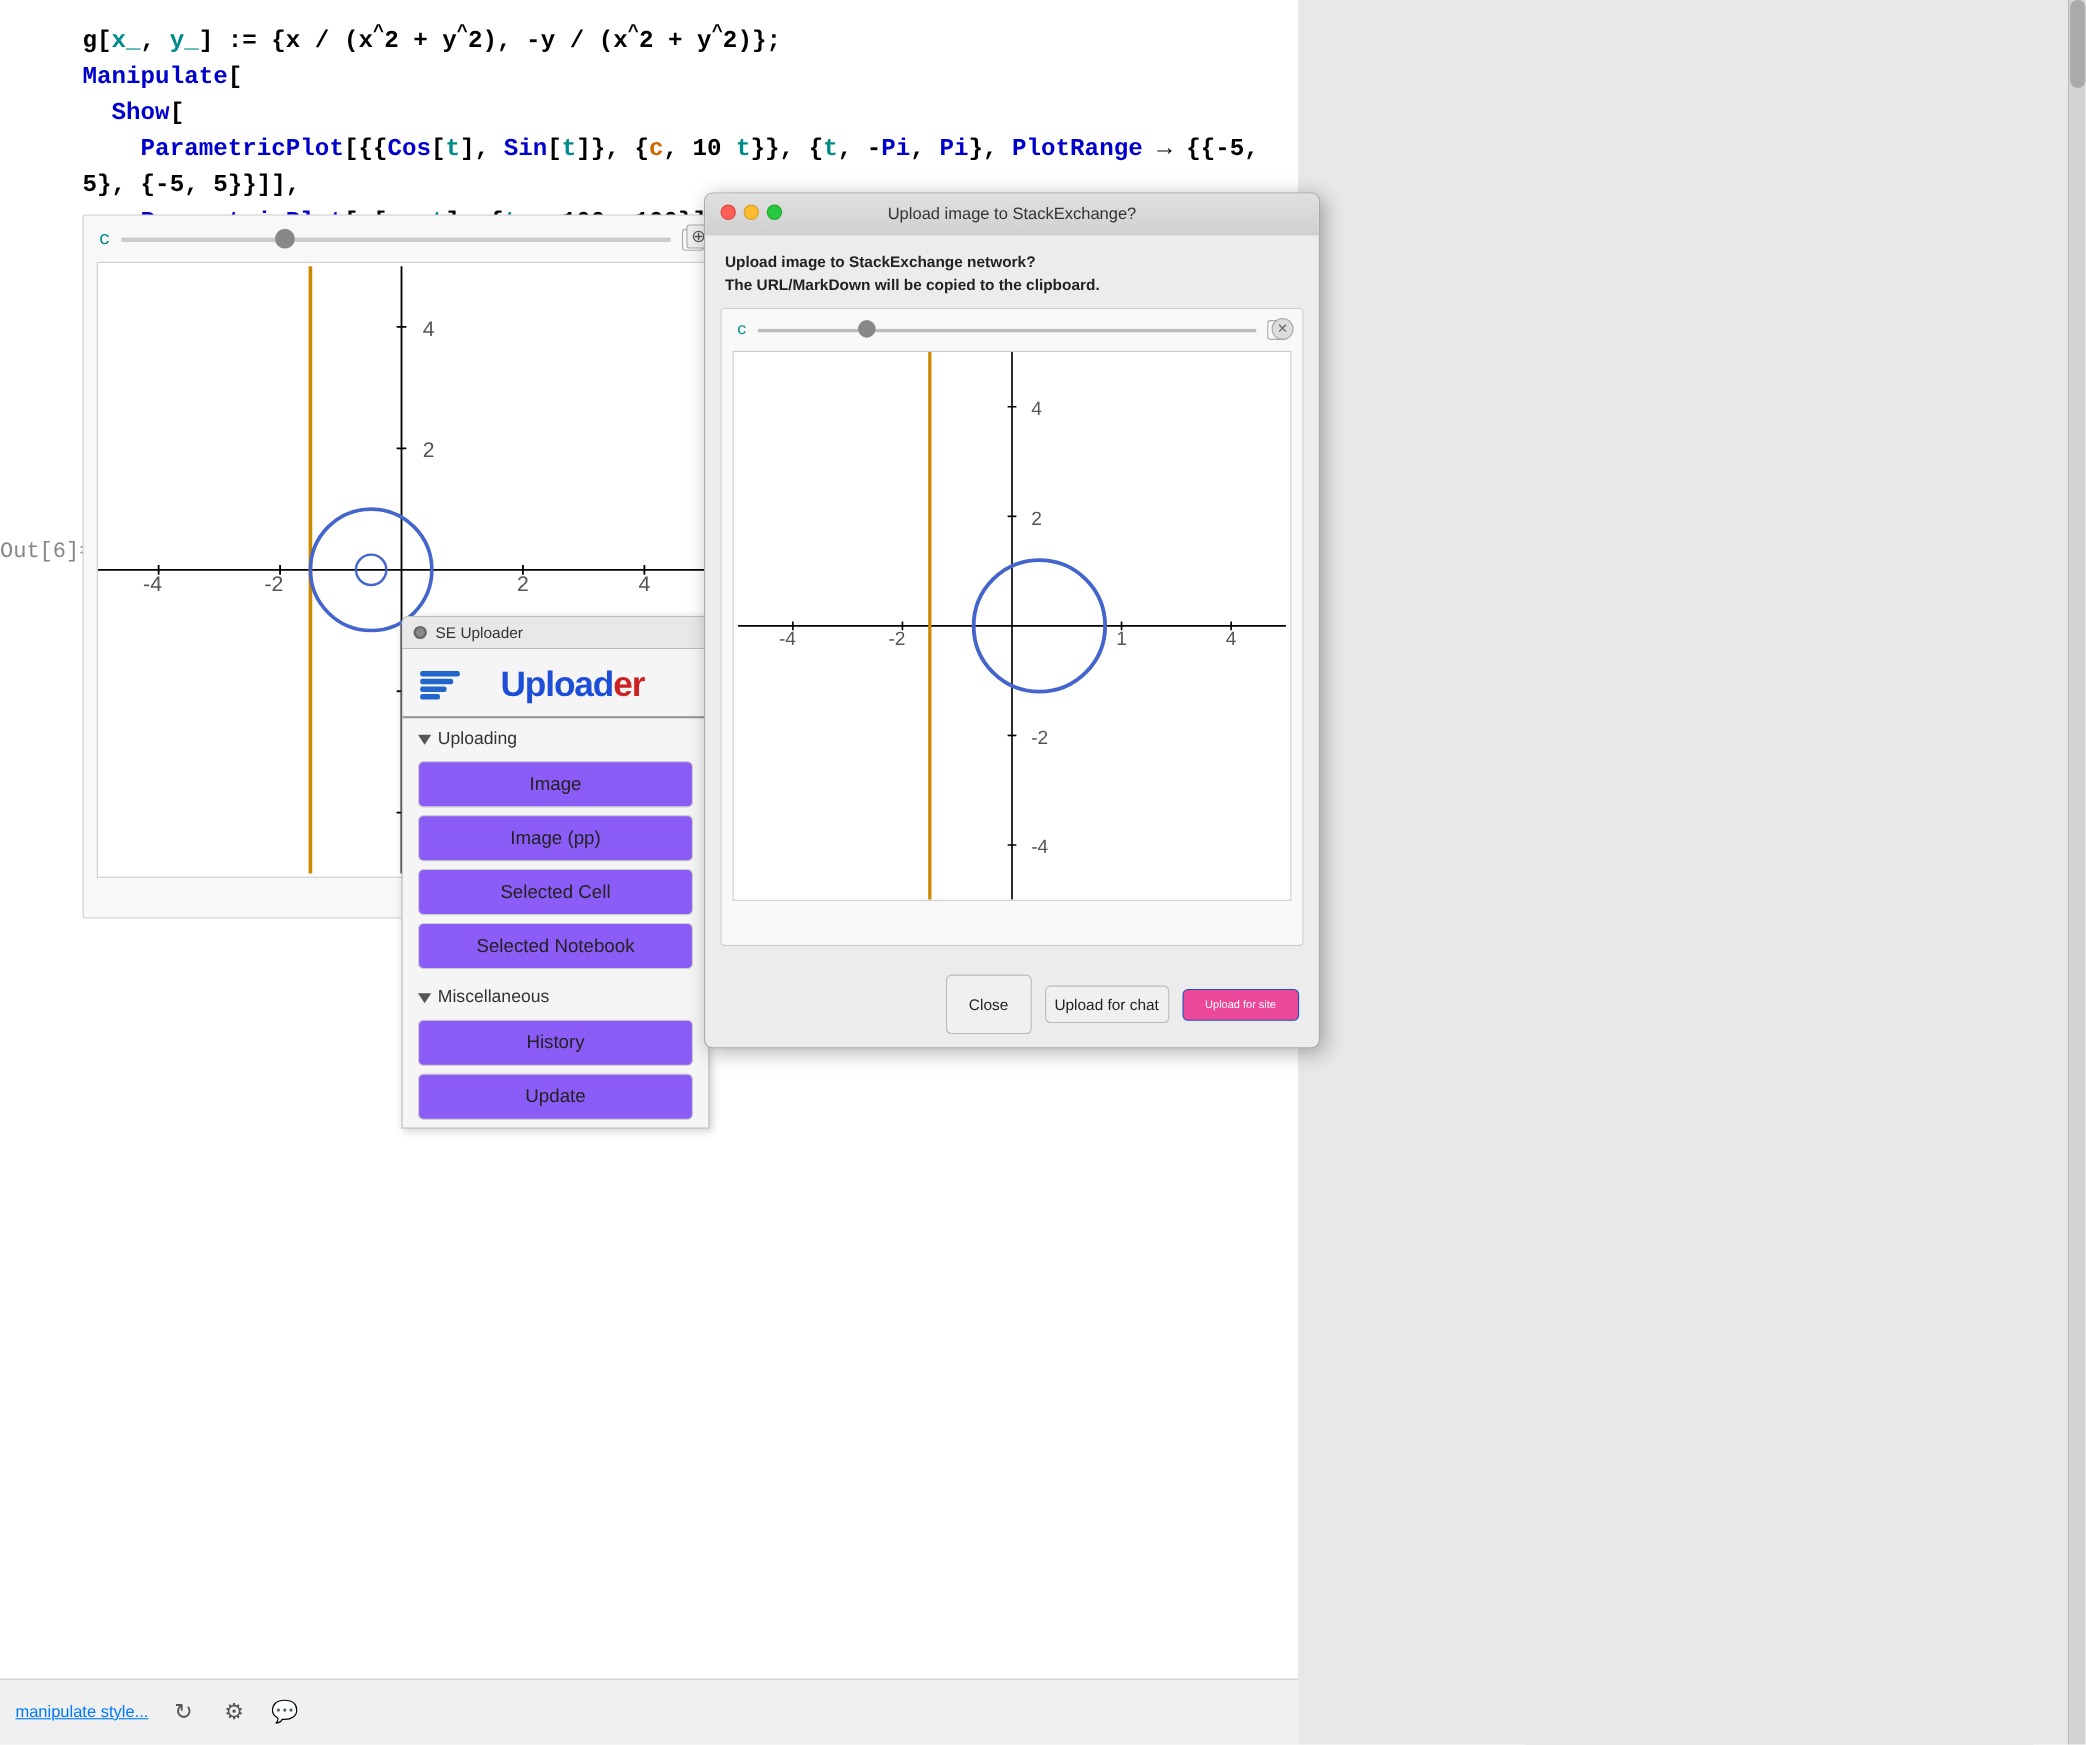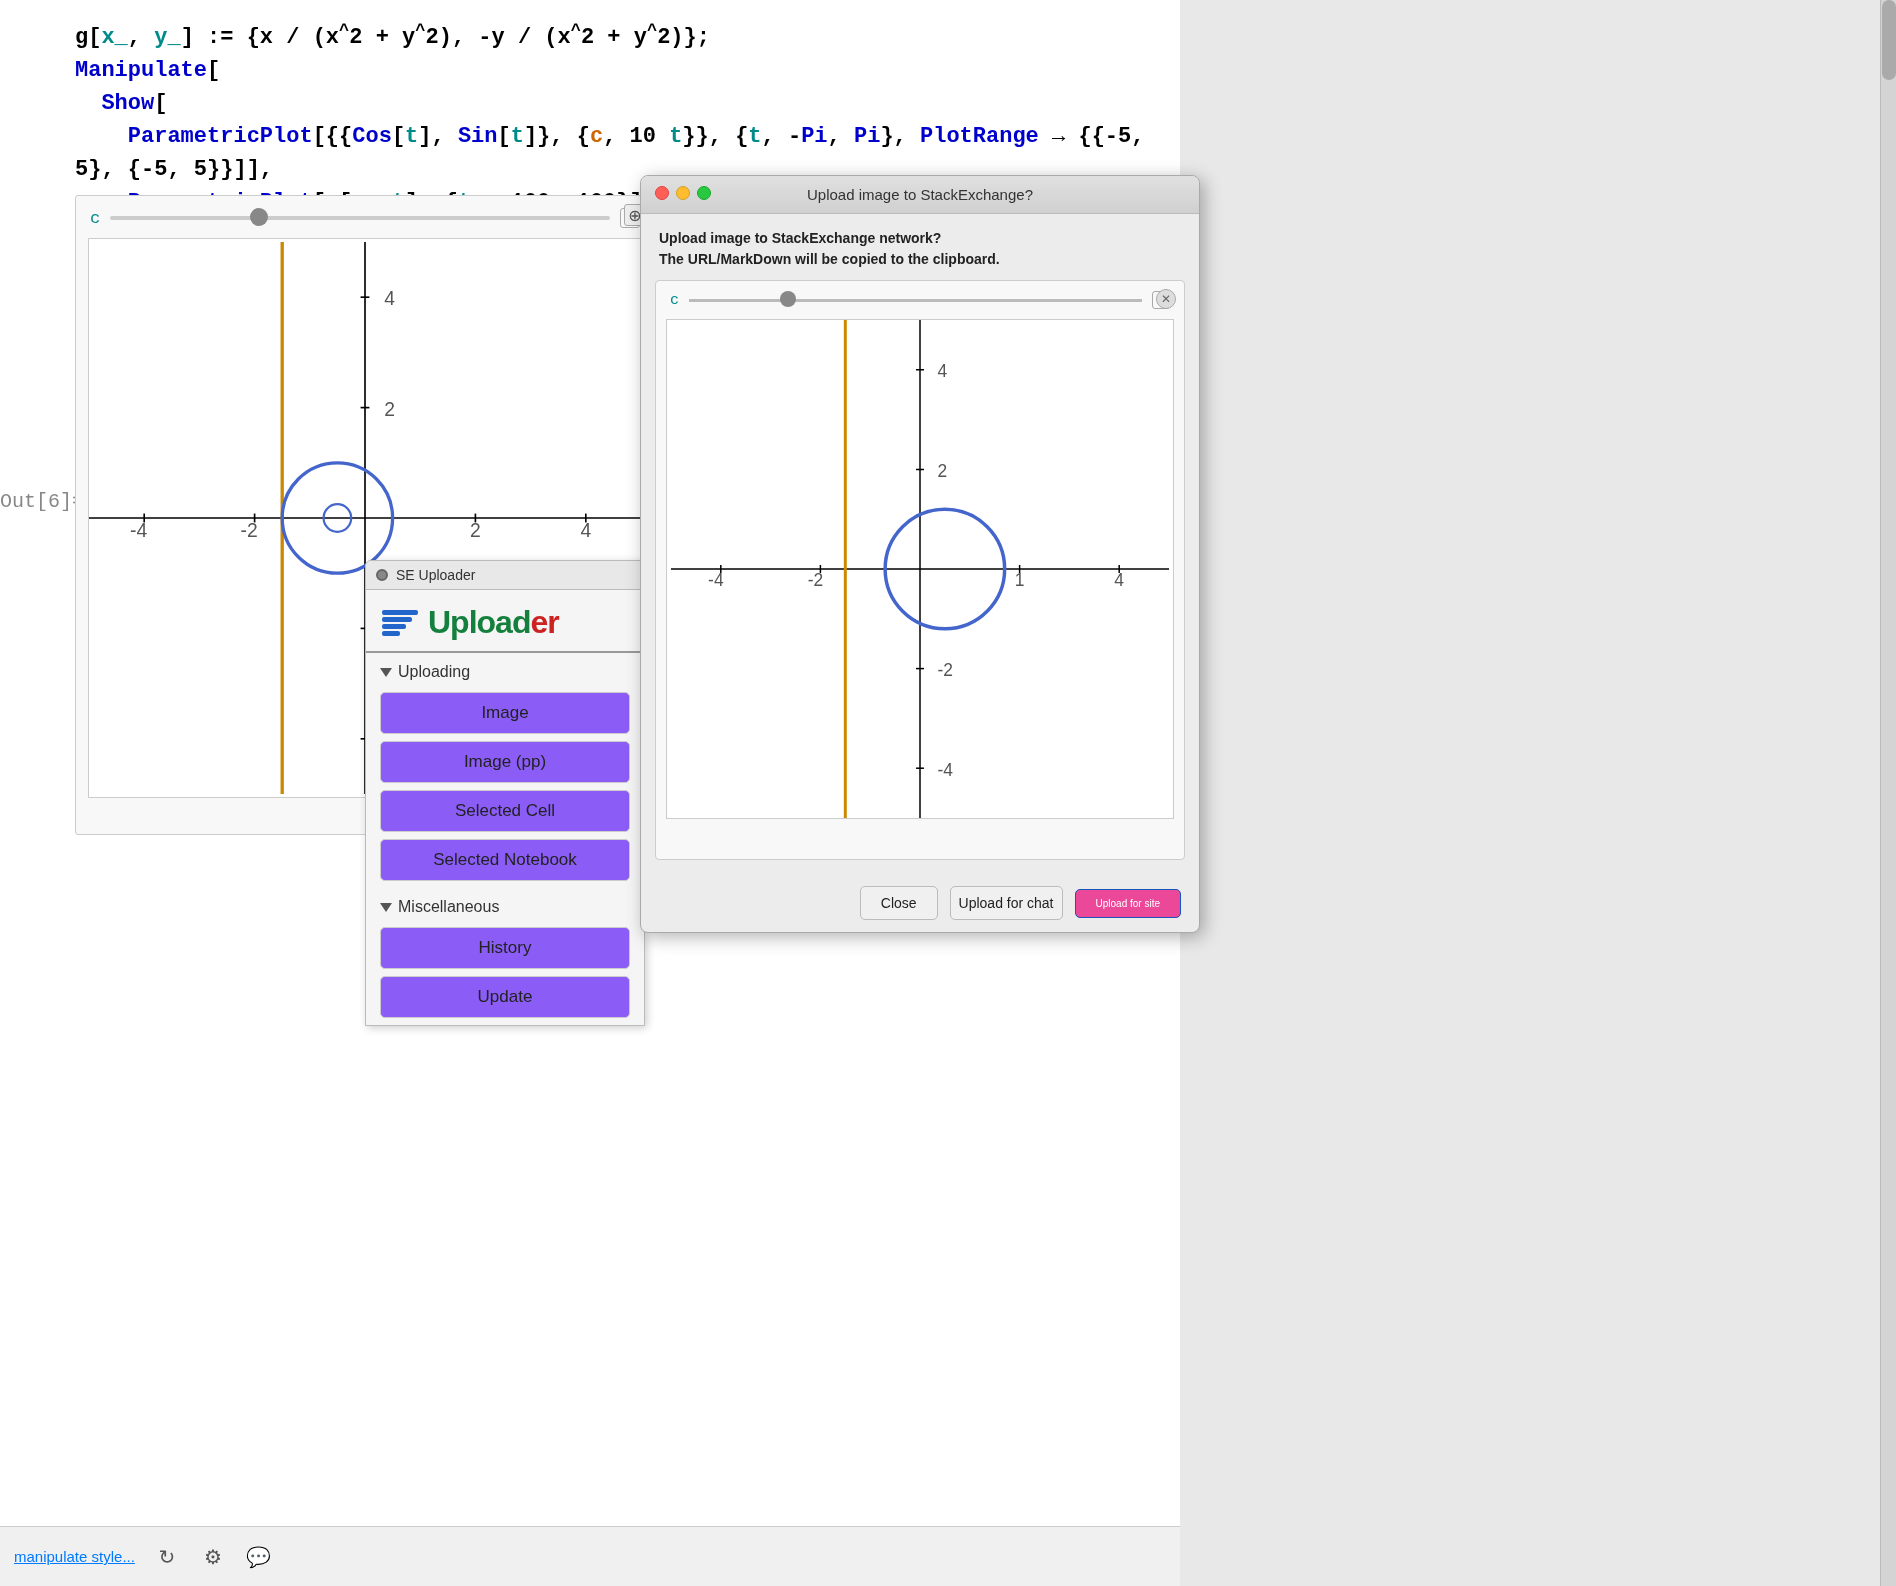--- a/index.html
+++ b/index.html
@@ -223,21 +223,21 @@
     .logo-line.l2 { width: 30px; }
     .logo-line.l3 { width: 24px; }
     .logo-line.l4 { width: 18px; }
 
     .logo-text {
       font-size: 32px;
       font-weight: bold;
       color: #222;
       letter-spacing: -1px;
     }
-    .logo-text .logo-blue { color: #15803d; }
+    .logo-text .logo-blue { color: #1d4ed8; margin-left: 27px; }
     .logo-text .logo-red { color: #cc2222; }
 
     .section-header {
       padding: 10px 14px 4px;
       font-size: 16px;
       color: #333;
       display: flex;
       align-items: center;
       gap: 6px;
     }
@@ -382,21 +382,21 @@
 
     .dialog-footer {
       padding: 12px 18px;
       display: flex;
       justify-content: flex-end;
       gap: 12px;
       align-items: center;
     }
 
     .btn-close {
-      padding: 8px 20px;
+      padding: 18px 20px;
       background: #f0f0f0;
       border: 1px solid #bbb;
       border-radius: 5px;
       font-size: 14px;
       cursor: pointer;
       color: #222;
     }
     .btn-upload-chat {
       padding: 8px 8px;
       background: #f0f0f0;

